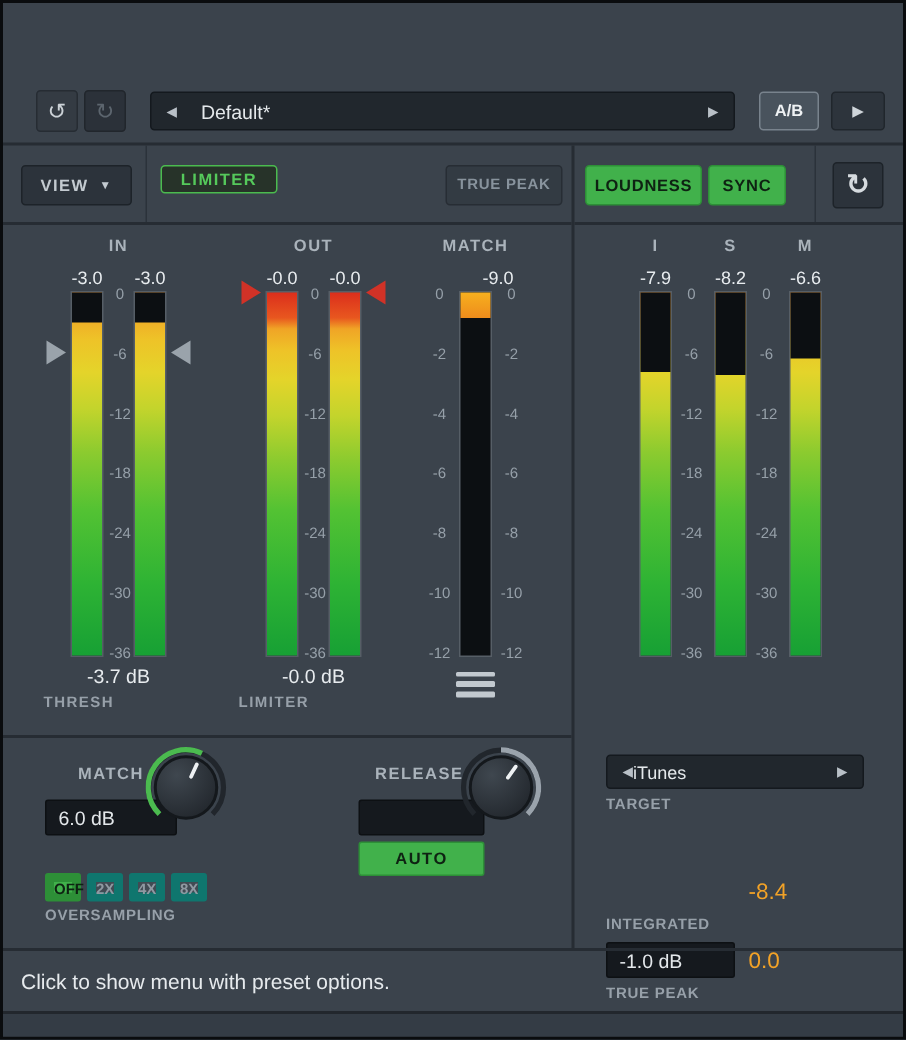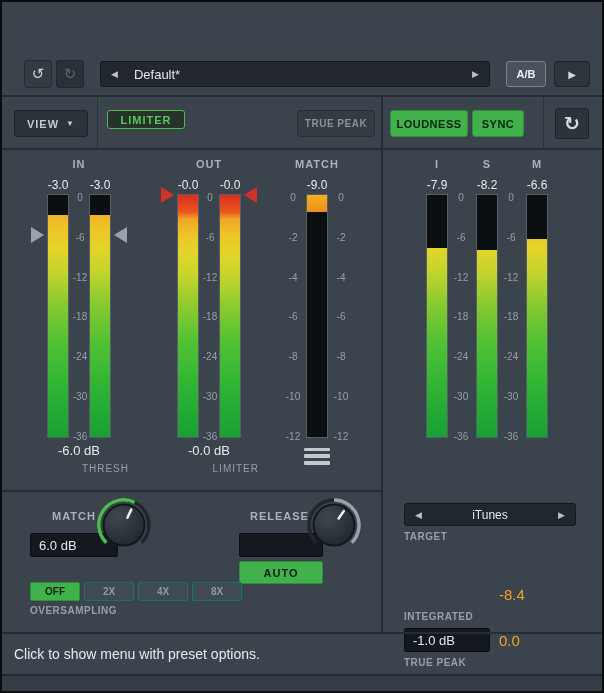--- a/index.html
+++ b/index.html
@@ -64,43 +64,43 @@
 .grad-out{background:linear-gradient(to top,#17a034 0%,#2eb334 20%,#53c233 40%,#8ccb2f 54%,#c3d42c 66%,#e4d42a 76%,#eec328 84%,#f0a426 90%,#e8571f 93%,#db2e1c 100%)}
 .scale{position:absolute;top:45px;height:242px;width:24px}
 .scale span{position:absolute;left:0;width:100%;text-align:center;font-size:10px;color:#96a0a9;transform:translateY(-50%)}
 .s0{top:1%}.s1{top:17.5%}.s2{top:34%}.s3{top:50%}.s4{top:66.5%}.s5{top:83%}.s6{top:99.5%}
 .tri{position:absolute;width:0;height:0;border-top:8px solid transparent;border-bottom:8px solid transparent}
 .tri-r{border-left:13px solid #9aa3ab}
 .tri-l{border-right:13px solid #9aa3ab}
 .tri-r.red{border-left-color:#d13227}
 .tri-l.red{border-right-color:#d13227}
 .readout{position:absolute;top:293px;width:100px;text-align:center;font-size:13px;color:#e8ecef}
-.readout-label{position:absolute;top:313px;width:100px;text-align:right;font-size:10px;font-weight:normal;letter-spacing:1px;color:#97a0a9}
+.readout-label{position:absolute;top:313px;width:100px;text-align:left;font-size:10px;font-weight:bold;letter-spacing:1px;color:#97a0a9}
 .menu-btn{position:absolute;left:301px;top:294px;width:28px;height:24px;background:none;border:none;display:flex;align-items:center;justify-content:center}
 .hamburger{display:flex;flex-direction:column;justify-content:space-between;width:26px;height:17px}
 .hamburger i{display:block;height:3.5px;background:#c2c9cf;border-radius:1px}
 
 
 .control-area{position:absolute;left:0;top:393px;width:379px;height:142px;border-top:2px solid #262c33}
 .ctl-label{position:absolute;font-size:11px;font-weight:bold;letter-spacing:1px;color:#aab3bb}
 .field{position:absolute;height:24px;background:#15191e;border:1px solid #0d1013;border-radius:2px;color:#e4e8eb;font-size:13px;display:flex;align-items:center;padding-left:8px}
 .knob{position:absolute;cursor:pointer}
 .knob .track{fill:none;stroke:#21262c;stroke-width:3.5}
 .knob .val-arc{fill:none;stroke-width:3.5}
 .knob .kbody{fill:url(#knobGrad);stroke:#14181c;stroke-width:2}
 .knob .pointer{stroke:#eef1f3;stroke-width:2.5;stroke-linecap:round}
 .auto-btn{position:absolute;left:237px;top:69px;width:84px;height:23px;background:#41b14b;border:1px solid #2d8f37;border-radius:2px;color:#0e2212;font-size:11px;font-weight:bold;letter-spacing:1px}
 .os-row{position:absolute;left:28px;top:90px;display:flex;gap:4px}
-.os-btn{width:50px;height:19px;font-size:10px;font-weight:bold;border-radius:2px;background:#414a53;border:1px solid #0f766e;color:#8f99a2}
+.os-btn{width:24px;height:19px;font-size:10px;font-weight:bold;border-radius:2px;background:#414a53;border:6px solid #0f766e;color:#8f99a2}
 .os-btn.active{background:#41b14b;border-color:#2d8f37;color:#0e2212}
 .small-label{position:absolute;font-size:10px;font-weight:bold;letter-spacing:.5px;color:#97a0a9}
 
 
 .target-combo{position:absolute;left:21px;top:353px;width:172px;height:23px}
-.target-combo .lbl{text-align:center;font-size:12px}
+.target-combo .lbl{text-align:left;font-size:12px}
 .match-btn{position:absolute;left:21px;top:399px;width:172px;height:21px;background:#4b545e;border:1px solid #3a424b;border-radius:2px;color:#d2d7db;font-size:11px;font-weight:bold;letter-spacing:1px}
 .orange-readout{position:absolute;font-size:15px;color:#f2a227}
 
 
 .status-bar{position:absolute;left:0;top:630px;right:0;height:42px;border-top:2px solid #262c33;display:flex;align-items:center;padding-left:12px;font-size:14px;color:#e6eaed}
 .bottom-strip{position:absolute;left:0;top:672px;right:0;height:17px;background:#343c45;border-top:2px solid #22272d}
 </style>
 </head>
 <body>
 
@@ -154,21 +154,21 @@
           <span class="s0">0</span>
           <span class="s1">-6</span>
           <span class="s2">-12</span>
           <span class="s3">-18</span>
           <span class="s4">-24</span>
           <span class="s5">-30</span>
           <span class="s6">-36</span>
         </div>
         <div class="tri tri-r" style="left:29px;top:77px"></div>
         <div class="tri tri-l" style="left:112px;top:77px"></div>
-        <div class="readout" style="left:27px">-6.0 dB</div>
+        <div class="readout" style="left:27px">-3.7 dB</div>
         <div class="readout-label" style="left:27px">THRESH</div>
 
         <div class="grp-label" style="left:177px">OUT</div>
         <div class="mval" style="left:166px">-0.0</div>
         <div class="mval" style="left:208px">-0.0</div>
         <div class="meter grad-out" style="left:176px">
           <div class="mask" style="height: 0%;"></div>
         </div>
         <div class="meter grad-out" style="left:218px">
           <div class="mask" style="height: 0%;"></div>
@@ -181,21 +181,21 @@
           <span class="s4">-24</span>
           <span class="s5">-30</span>
           <span class="s6">-36</span>
         </div>
         <div class="tri tri-r red" style="left:159px;top:37px"></div>
         <div class="tri tri-l red" style="left:242px;top:37px"></div>
         <div class="readout" style="left:157px">-0.0 dB</div>
         <div class="readout-label" style="left:157px">LIMITER</div>
 
         <div class="grp-label" style="left:285px">MATCH</div>
-        <div class="mval" style="left:295px">-9.0</div>
+        <div class="mval" style="left:310px">-9.0</div>
         <div class="scale" style="left:281px;width:20px">
           <span class="s0">0</span>
           <span class="s1">-2</span>
           <span class="s2">-4</span>
           <span class="s3">-6</span>
           <span class="s4">-8</span>
           <span class="s5">-10</span>
           <span class="s6">-12</span>
         </div>
         <div class="meter dark" style="left:305px">

